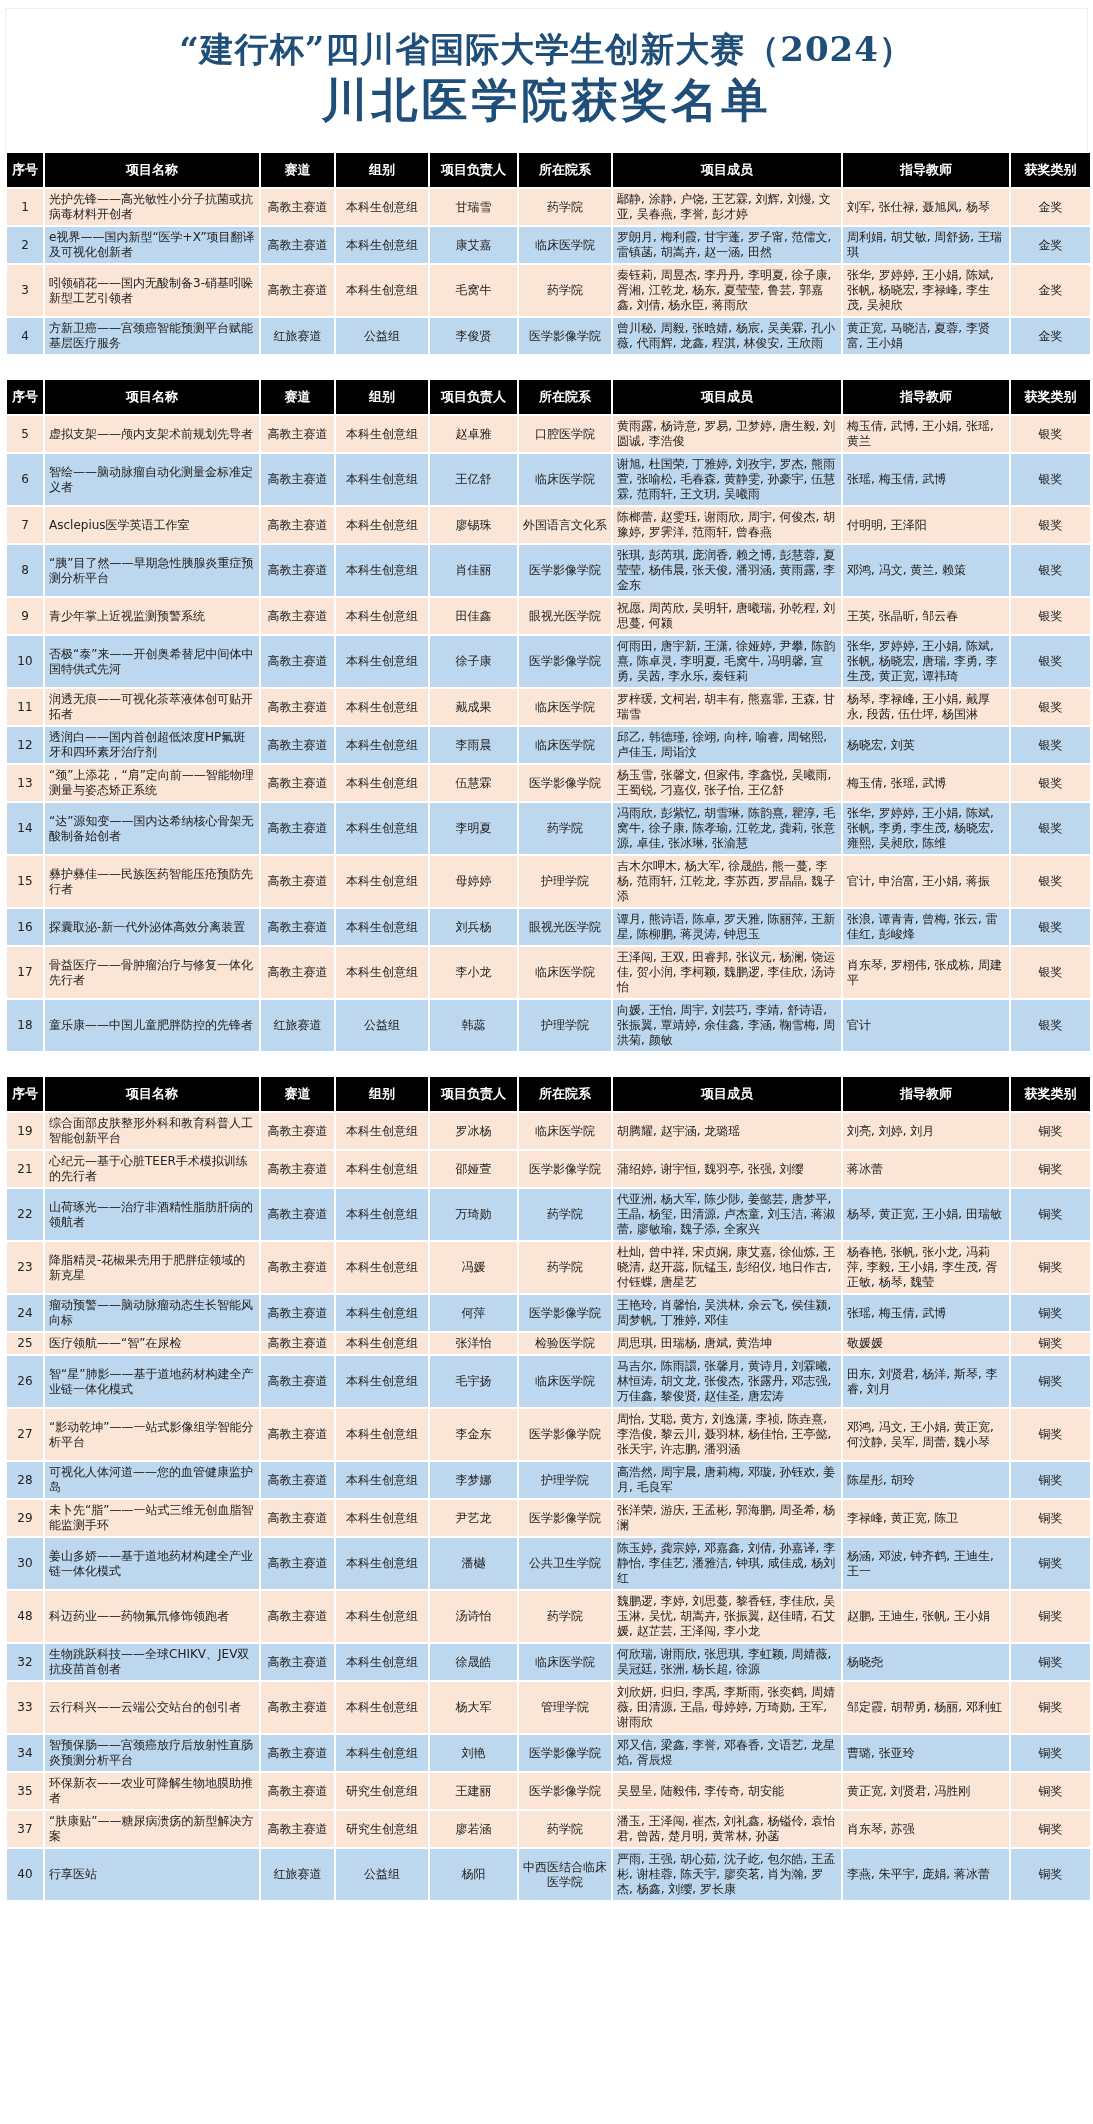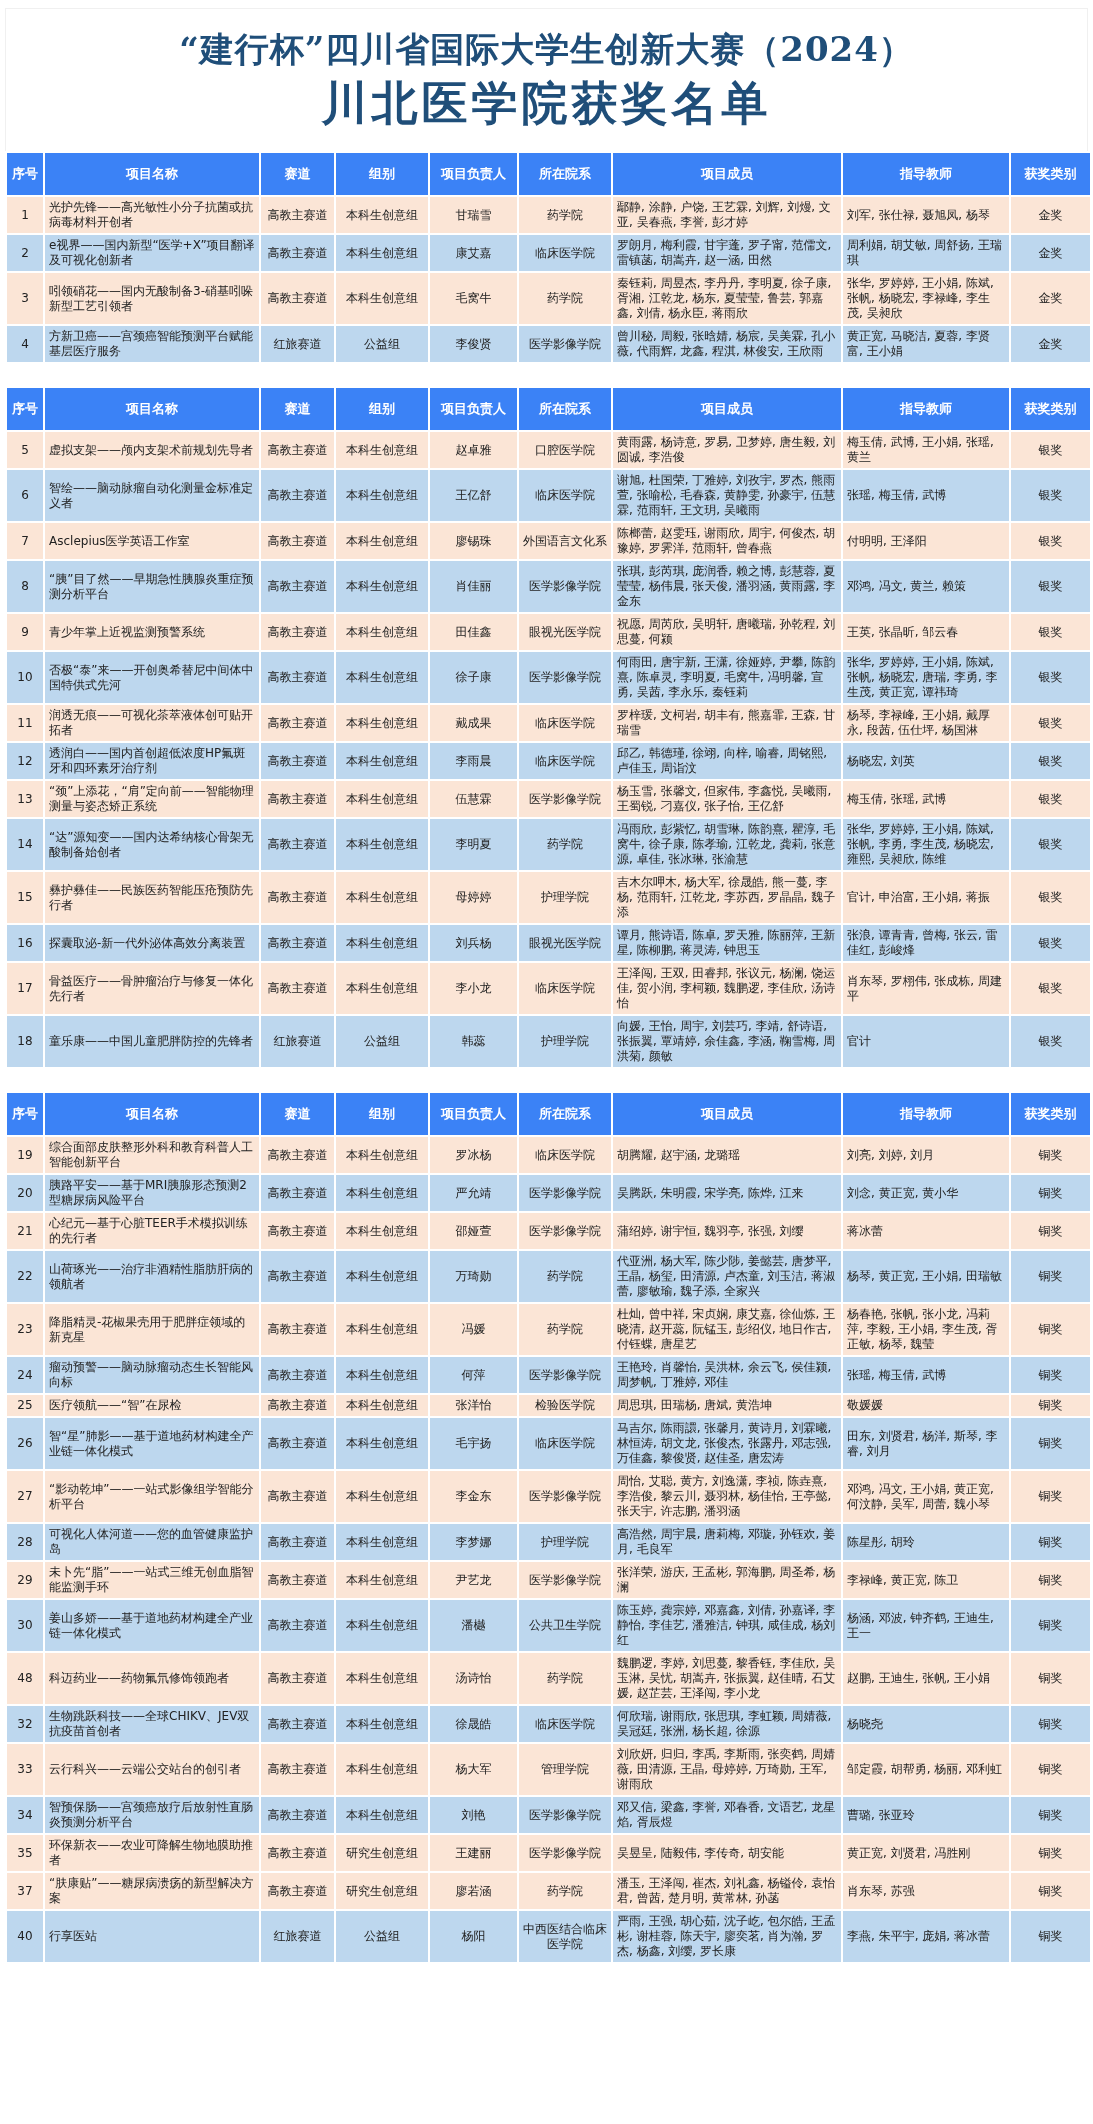--- a/index.html
+++ b/index.html
@@ -1,23 +1,23 @@
 <!DOCTYPE html>
 <html><head>
 <meta charset="utf-8">
 <style>
   * { box-sizing: border-box; margin: 0; padding: 0; }
   html, body { width: 1093px; background: #ffffff; }
   body { font-family: "DejaVu Sans", "Liberation Sans", sans-serif; color: #222; }
   .page { width: 1093px; height: 2124px; position: relative; background: #fff; padding: 8px 5px 0 5px; }
   .title-block { height: 143px; display: flex; flex-direction: column; align-items: center; justify-content: center; border: 1px solid #f0f0f0; border-bottom: none; }
   .title-line1 { font-family: "DejaVu Serif", "Liberation Serif", serif; font-weight: bold; color: #1f4e79; font-size: 34px; letter-spacing: 1px; line-height: 44px; }
-  .title-line2 { font-family: Liberation Serif, serif; font-weight: bold; color: #1f4e79; font-size: 46px; letter-spacing: 4px; line-height: 58px; margin-top: 4px; }
+  .title-line2 { font-family: Liberation Mono, monospace; font-weight: bold; color: #1f4e79; font-size: 46px; letter-spacing: 4px; line-height: 58px; margin-top: 4px; }
   table.award { width: 1083px; border-collapse: separate; border-spacing: 2px; table-layout: fixed; }
-  table.award th { background: #3b82f6; color: #fff; font-weight: bold; font-size: 13px; height: 34px; text-align: center; vertical-align: middle; padding: 12px 2px; }
+  table.award th { background: #000000; color: #fff; font-weight: bold; font-size: 13px; height: 34px; text-align: center; vertical-align: middle; padding: 0 2px; }
   table.award td { font-size: 12px; line-height: 15px; vertical-align: middle; padding: 3px 4px; }
   tr.peach td { background: #fbe5d6; }
   tr.blue td { background: #bdd7ee; }
   td.c { text-align: center; }
   td.l { text-align: left; }
   .gap { height: 22px; }
   col.seq { width: 36px; } col.name { width: 214px; } col.track { width: 73px; } col.group { width: 92px; }
   col.lead { width: 87px; } col.dept { width: 92px; } col.mem { width: 228px; } col.adv { width: 166px; } col.award { width: 79px; }
 </style>
 </head>
@@ -315,31 +315,20 @@
             <td class="c">19</td>
             <td class="l">综合面部皮肤整形外科和教育科普人工智能创新平台</td>
             <td class="c">高教主赛道</td>
             <td class="c">本科生创意组</td>
             <td class="c">罗冰杨</td>
             <td class="c">临床医学院</td>
             <td class="l">胡腾耀, 赵宇涵, 龙璐瑶</td>
             <td class="l">刘亮, 刘婷, 刘月</td>
             <td class="c">铜奖</td>
           </tr>
-          <tr class="blue">
-            <td class="c">20</td>
-            <td class="l">胰路平安——基于MRI胰腺形态预测2型糖尿病风险平台</td>
-            <td class="c">高教主赛道</td>
-            <td class="c">本科生创意组</td>
-            <td class="c">严允靖</td>
-            <td class="c">医学影像学院</td>
-            <td class="l">吴腾跃, 朱明霞, 宋学亮, 陈烨, 江来</td>
-            <td class="l">刘念, 黄正宽, 黄小华</td>
-            <td class="c">铜奖</td>
-          </tr>
           <tr class="peach">
             <td class="c">21</td>
             <td class="l">心纪元—基于心脏TEER手术模拟训练的先行者</td>
             <td class="c">高教主赛道</td>
             <td class="c">本科生创意组</td>
             <td class="c">邵娅萱</td>
             <td class="c">医学影像学院</td>
             <td class="l">蒲绍婷, 谢宇恒, 魏羽亭, 张强, 刘缨</td>
             <td class="l">蒋冰蕾</td>
             <td class="c">铜奖</td>

